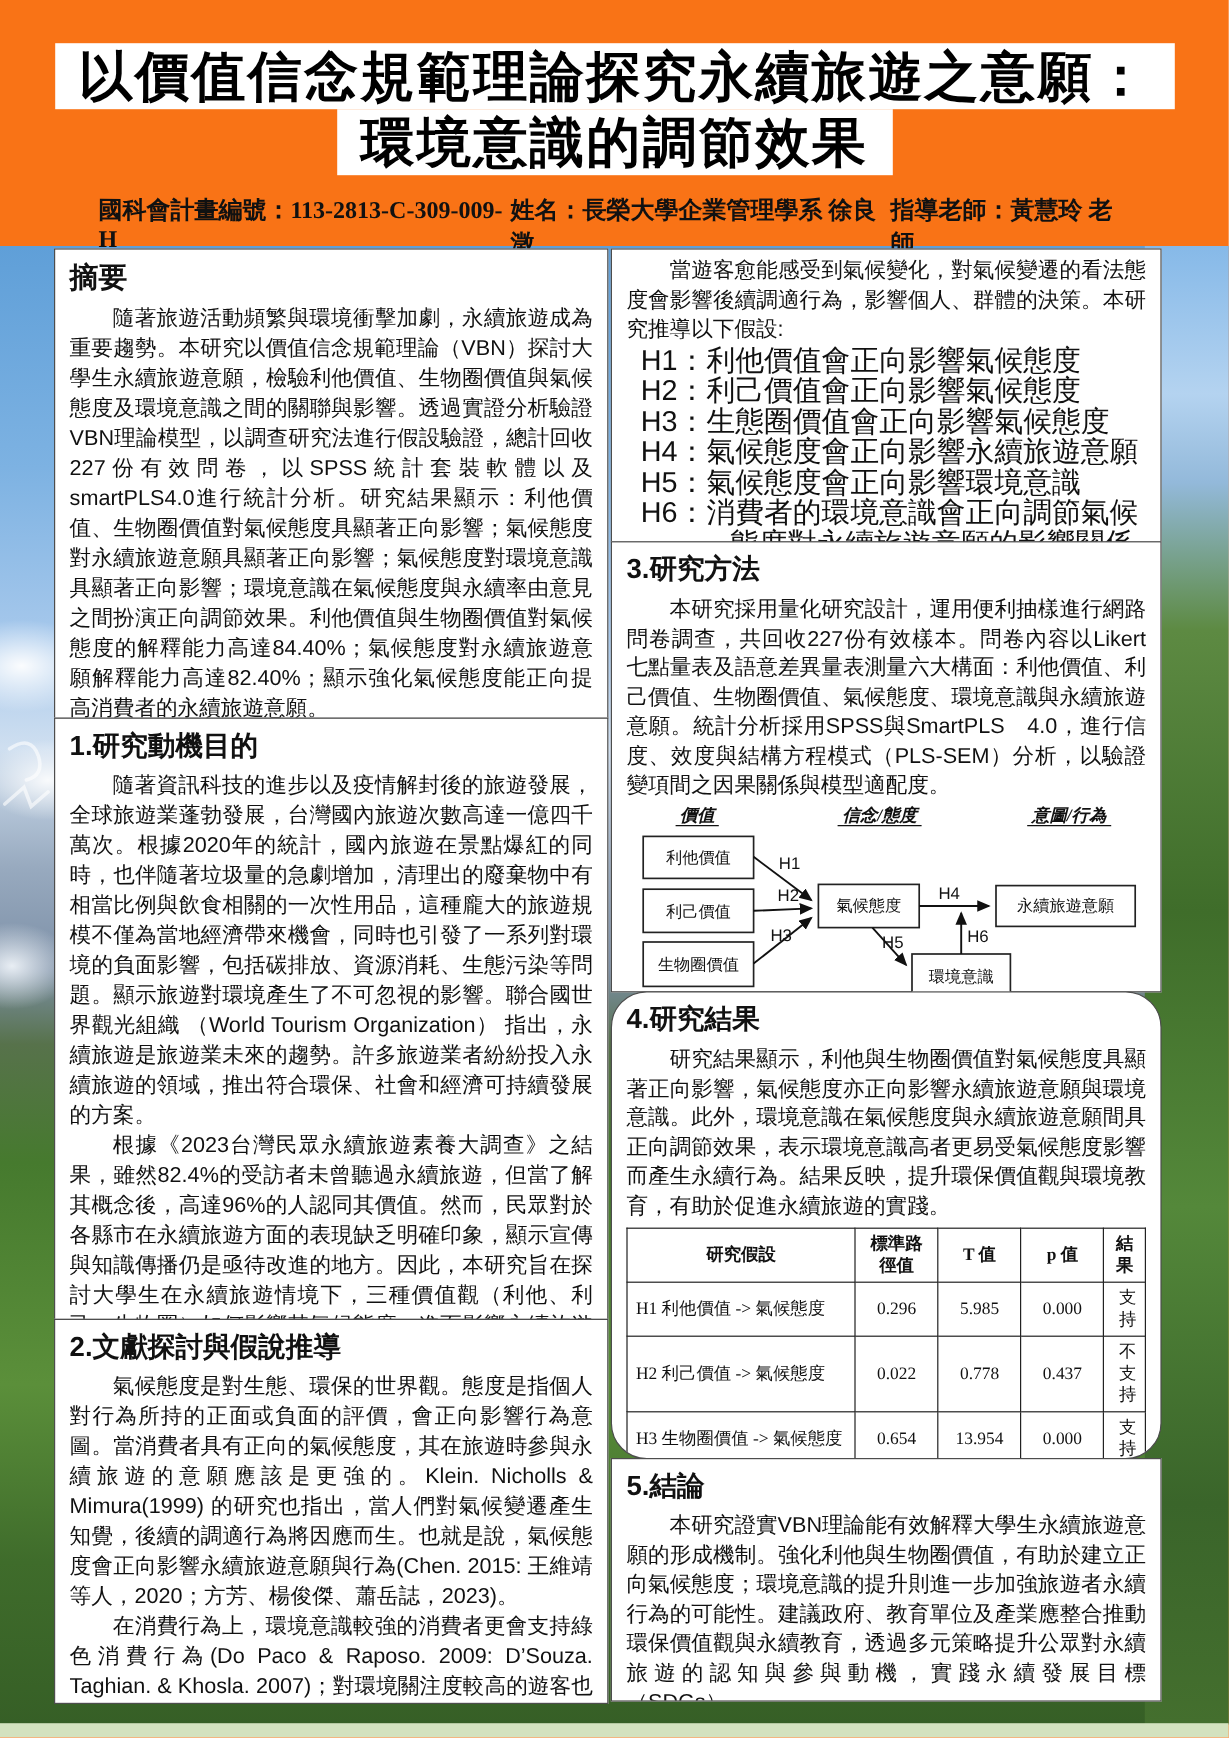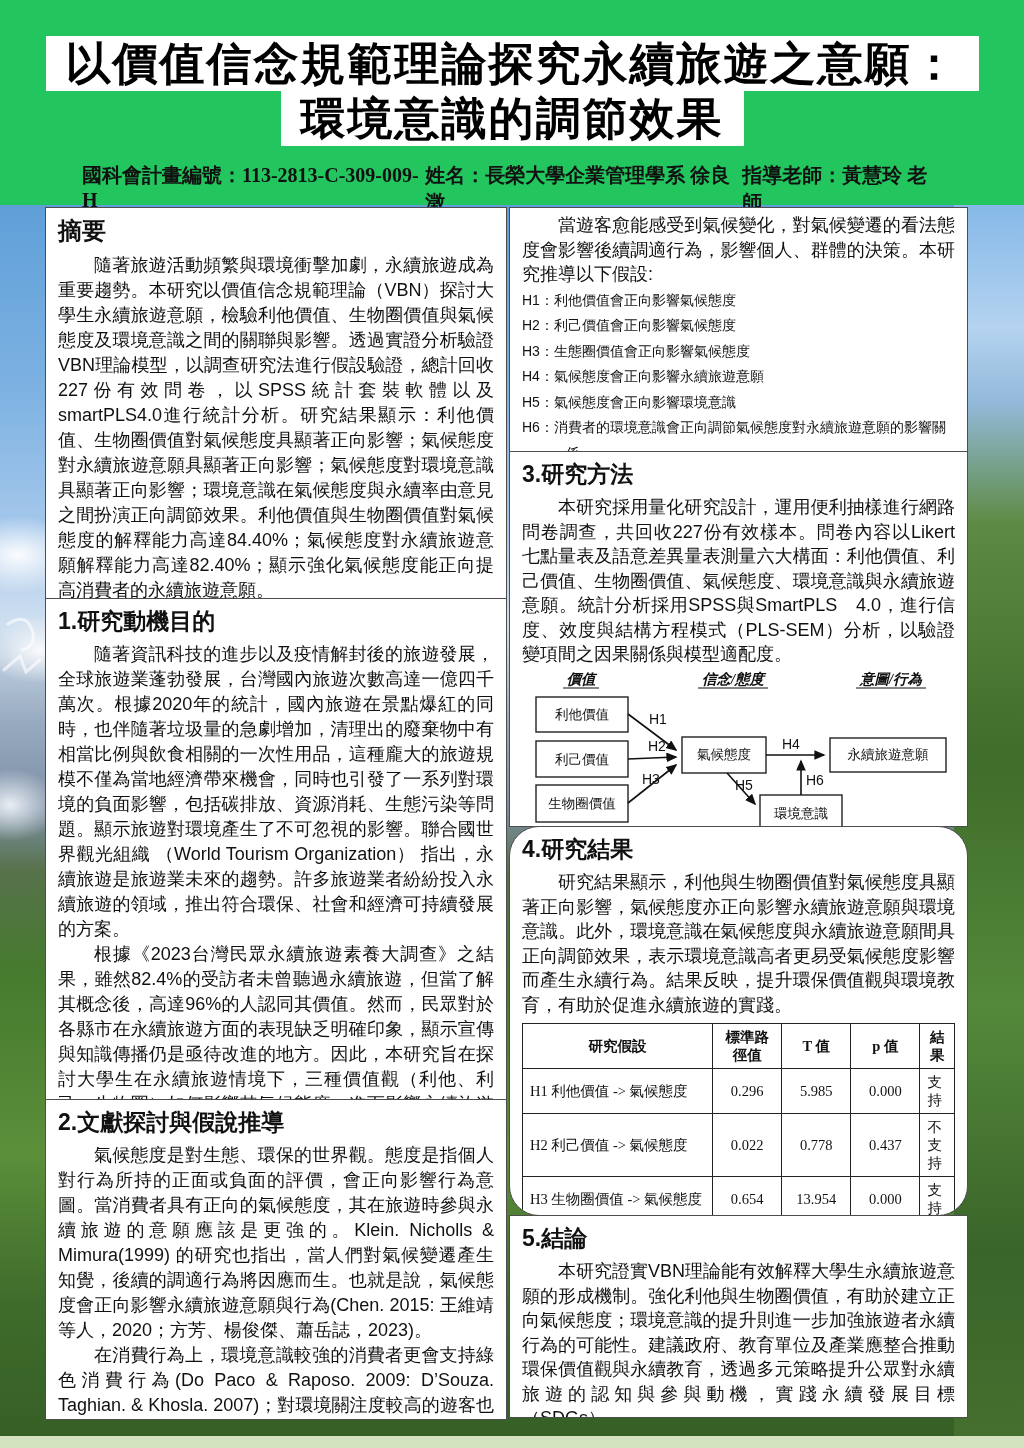--- a/index.html
+++ b/index.html
@@ -1,19 +1,19 @@
 <!DOCTYPE html>
 <html><head>
 <meta charset="utf-8">
 <style>
   * { margin:0; padding:0; box-sizing:border-box; }
   html,body { width:1024px; height:1448px; }
   body { font-family:"Liberation Sans", sans-serif; color:#111; }
 
-  .poster { position:relative; width:1024px; height:1448px; overflow:hidden; background:#22c55e; }
+  .poster { position:relative; width:1024px; height:1448px; overflow:hidden; background:#f97316; }
 
   
   .photo {
     position:absolute; left:0; top:205px; width:1024px; height:1232px;
     background:
       radial-gradient(ellipse 95px 55px at 18px 350px, rgba(255,255,255,.95), rgba(255,255,255,0) 70%),
       radial-gradient(ellipse 80px 48px at 40px 445px, rgba(255,255,255,.9), rgba(255,255,255,0) 70%),
       radial-gradient(ellipse 70px 50px at 10px 600px, rgba(238,243,248,.95), rgba(238,243,248,0) 72%),
       linear-gradient(180deg,#5f9fd8 0%, #7db2e2 15%, #a8c9ec 27%, #cfdff0 34%,
         #98aabf 42%, #7c8fa6 49%, #57724b 54%, #467a2e 62%, #5b8f3a 77%, #3f6c2b 89%, #365f26 100%);
@@ -47,42 +47,42 @@
     background:#fff; border:1px solid #4d4d4d; margin-top:-1px;
     padding:5px 12px 4px 12px; overflow:hidden;
   }
   .section:first-child { margin-top:0; }
 
   .abs-h { text-align:left; font-size:24px; font-weight:bold; margin:2px 0 6px 0; }
   .sec-h { font-size:23px; font-weight:bold; margin:2px 0 5px 0; }
   .para { font-size:18px; line-height:25px; text-align:justify; text-indent:2em; }
   .col-right .para { line-height:24.5px; }
 
-  .hlist { list-style:none; font-size:14px; line-height:25.5px; margin-top:1px; }
+  .hlist { list-style:none; font-size:24px; line-height:25.5px; margin-top:1px;margin-left:12px; }
   .hlist li { padding-left:3.1em; text-indent:-3.1em; }
 
   
   .diagram { margin-top:4px; }
   .diagram svg { display:block; margin:0 auto; }
   .dbox { fill:#fff; stroke:#222; stroke-width:1.4; }
   .dtext { font-family:"Liberation Serif", serif; font-size:13.5px; fill:#111; }
   .dhead { font-family:"Liberation Serif", serif; font-size:14.5px; font-style:italic; font-weight:bold; fill:#111; }
   .hlab { font-family:"Liberation Sans", sans-serif; font-size:14px; fill:#111; }
   .arrow { stroke:#111; stroke-width:1.6; fill:none; }
   .uline { stroke:#111; stroke-width:1; }
   .dcaption { font-family:"Liberation Sans", sans-serif; font-size:22px; fill:#111; }
 
   
   .rtable { width:100%; border-collapse:collapse; font-family:"Liberation Serif", serif;
             font-size:14.5px; margin-top:6px; color:#111; }
   .rtable th, .rtable td { border:1px solid #222; padding:4px 7px; line-height:18px; }
   .rtable th { font-weight:bold; text-align:center; }
   .rtable td.hyp { text-align:left; width:44%; }
   .rtable td.num { text-align:center; width:16%; }
-  .rtable td.res { text-align:left; width:12%; }
+  .rtable td.res { text-align:right; width:12%; }
 </style>
 </head>
 <body>
 
 <div class="poster">
 
   <div class="photo"></div>
   <svg class="script-mark" width="46" height="120" viewBox="0 0 46 120">
     <path d="M6,14 q18,-12 24,6 q5,16 -10,20 M2,60 l16,-14 l6,16 l14,-12" stroke="#ffffff" stroke-width="3" fill="none" stroke-linecap="round" opacity="0.8"></path>
   </svg>

